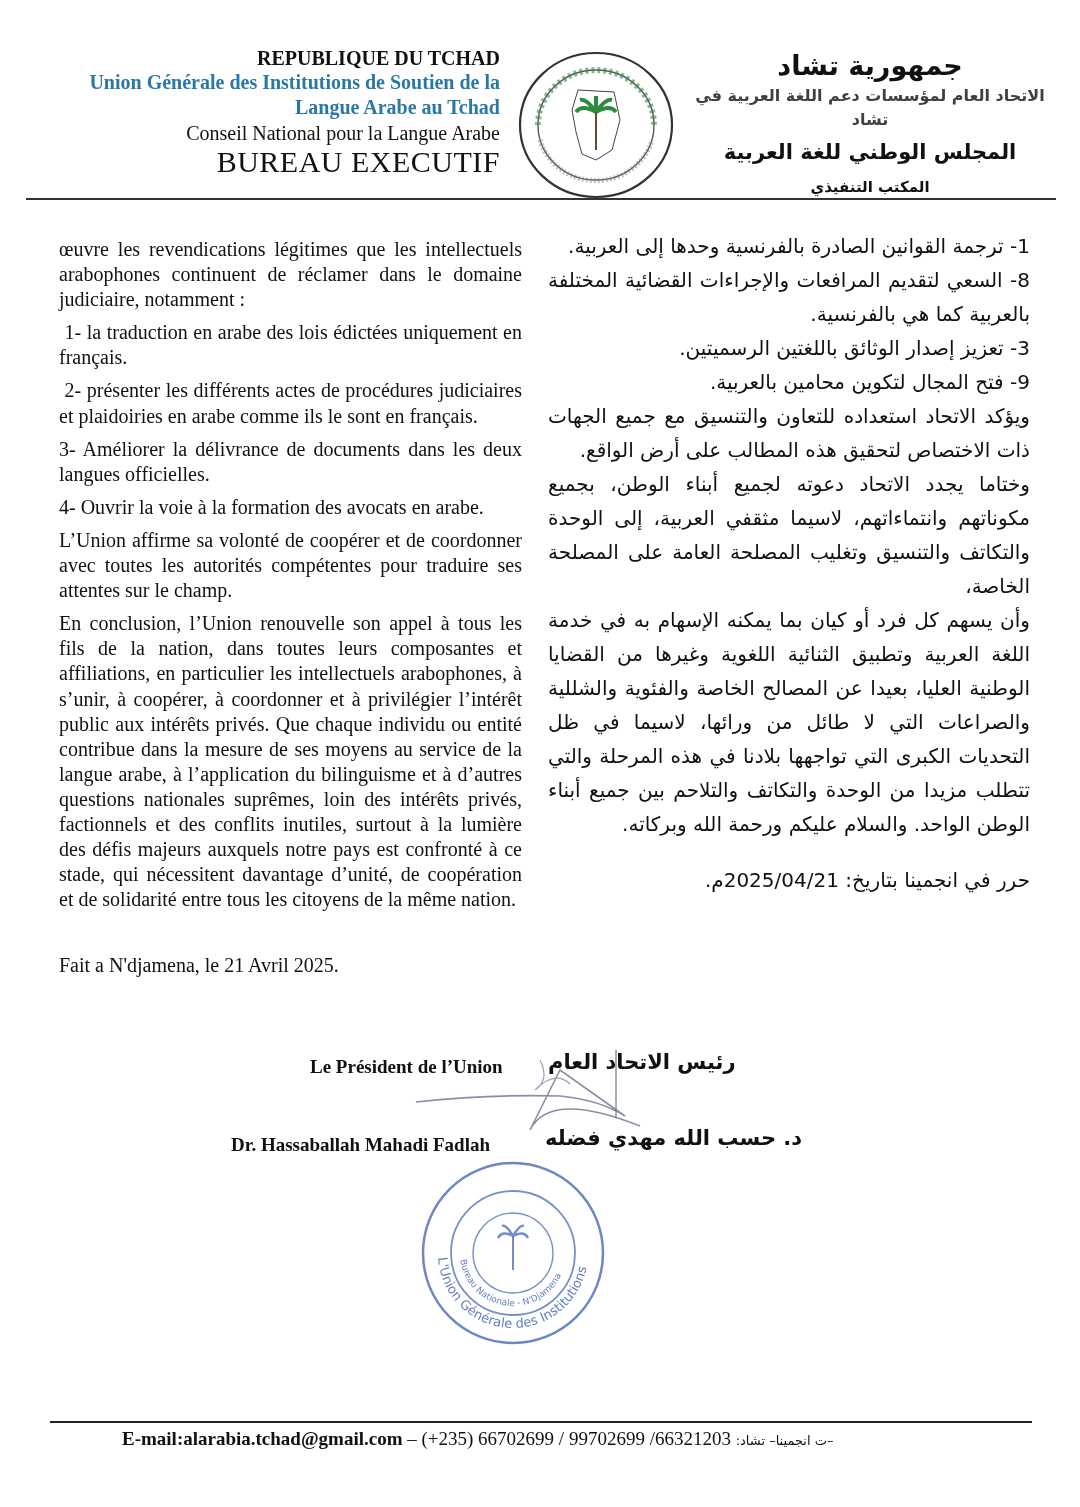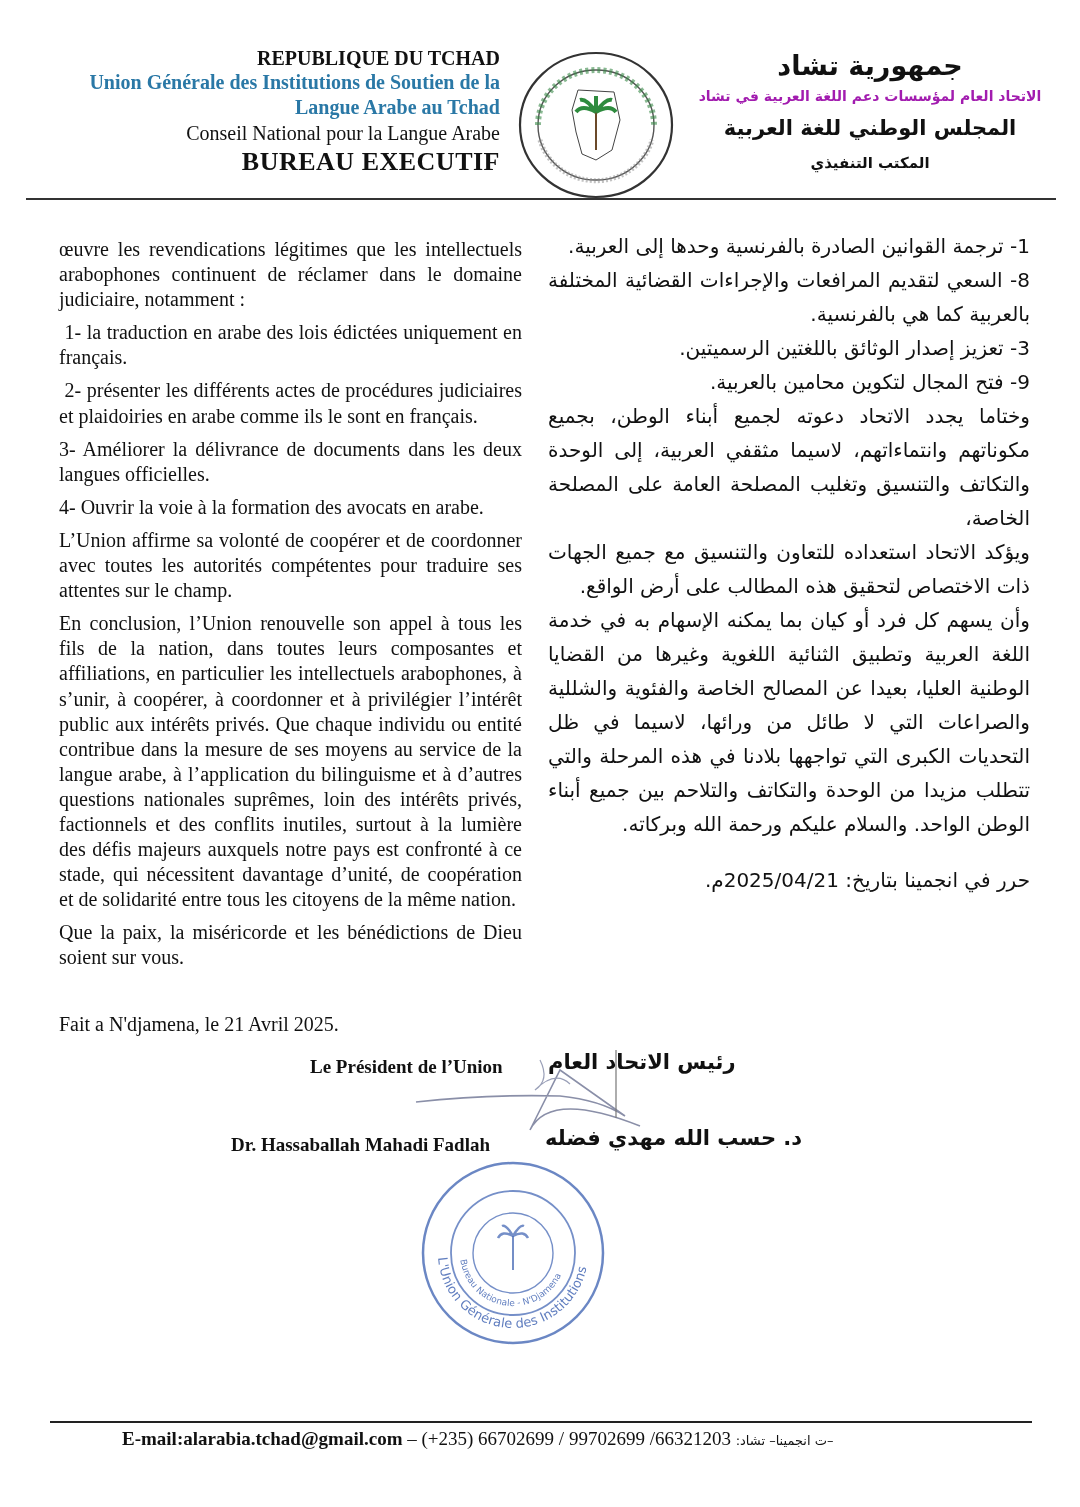--- a/index.html
+++ b/index.html
@@ -3,25 +3,25 @@
 <meta charset="utf-8">
 <style>
   html, body { margin: 0; padding: 0; background: #ffffff; }
   body { width: 1080px; height: 1507px; position: relative; overflow: hidden; color: #111; }
 
   
   .hdr-left { position: absolute; left: 40px; top: 46px; width: 460px; text-align: right; font-family: "Liberation Serif", serif; }
   .hdr-left .l1 { font-weight: bold; font-size: 20px; line-height: 24px; }
   .hdr-left .l2 { font-weight: bold; font-size: 20px; line-height: 25px; color: #2a78a6; }
   .hdr-left .l3 { font-size: 20px; line-height: 26px; }
-  .hdr-left .l4 { font-weight: bold; font-size: 26px; line-height: 32px; letter-spacing: 0.5px; }
+  .hdr-left .l4 { font-weight: normal; font-size: 30px; line-height: 32px; letter-spacing: 0.5px; }
 
   .hdr-right { position: absolute; left: 690px; top: 48px; width: 360px; text-align: center; direction: rtl; font-family: "DejaVu Sans", sans-serif; }
   .hdr-right .a1 { font-weight: bold; font-size: 27px; line-height: 36px; }
-  .hdr-right .a2 { font-weight: bold; font-size: 14px; line-height: 24px; color: #a21caf; }
+  .hdr-right .a2 { font-weight: bold; font-size: 16px; line-height: 24px; color: #404040; }
   .hdr-right .a3 { font-weight: bold; font-size: 21px; line-height: 40px; text-align: center; }
   .hdr-right .a4 { font-weight: bold; font-size: 15px; line-height: 30px; }
 
   .logo { position: absolute; left: 516px; top: 50px; width: 160px; height: 150px; }
   .hdr-rule { position: absolute; left: 26px; top: 198px; width: 1030px; height: 2px; background: #333; }
 
   
   .col-fr { position: absolute; left: 51px; top: 229px; width: 479px; font-family: "Liberation Serif", serif; font-size: 20px; line-height: 25.1px; text-align: justify; }
   .col-fr p { margin: 8px; }
   .col-fr .gap { height: 25px; }
@@ -76,32 +76,31 @@
 <div class="hdr-rule"></div>
 
 <div class="col-fr">
   <p>œuvre les revendications légitimes que les intellectuels arabophones continuent de réclamer dans le domaine judiciaire, notamment :</p>
   <p>&nbsp;1- la traduction en arabe des lois édictées uniquement en français.</p>
   <p>&nbsp;2- présenter les différents actes de procédures judiciaires et plaidoiries en arabe comme ils le sont en français.</p>
   <p>3- Améliorer la délivrance de documents dans les deux langues officielles.</p>
   <p>4- Ouvrir la voie à la formation des avocats en arabe.</p>
   <p>L’Union affirme sa volonté de coopérer et de coordonner avec toutes les autorités compétentes pour traduire ses attentes sur le champ.</p>
   <p>En conclusion, l’Union renouvelle son appel à tous les fils de la nation, dans toutes leurs composantes et affiliations, en particulier les intellectuels arabophones, à s’unir, à coopérer, à coordonner et à privilégier l’intérêt public aux intérêts privés. Que chaque individu ou entité contribue dans la mesure de ses moyens au service de la langue arabe, à l’application du bilinguisme et à d’autres questions nationales suprêmes, loin des intérêts privés, factionnels et des conflits inutiles, surtout à la lumière des défis majeurs auxquels notre pays est confronté à ce stade, qui nécessitent davantage d’unité, de coopération et de solidarité entre tous les citoyens de la même nation.</p>
-  <p>Que la paix, la miséricorde et les bénédictions de Dieu soient sur vous.</p>
   <div class="gap"></div>
   <p>Fait a N'djamena, le 21 Avril 2025.</p>
 </div>
 
 <div class="col-ar">
   <p>1- ترجمة القوانين الصادرة بالفرنسية وحدها إلى العربية.</p>
   <p>8- السعي لتقديم المرافعات والإجراءات القضائية المختلفة بالعربية كما هي بالفرنسية.</p>
   <p>3- تعزيز إصدار الوثائق باللغتين الرسميتين.</p>
   <p>9- فتح المجال لتكوين محامين بالعربية.</p>
+  <p>ويؤكد الاتحاد استعداده للتعاون والتنسيق مع جميع الجهات ذات الاختصاص لتحقيق هذه المطالب على أرض الواقع.</p>
   <p>وختاما يجدد الاتحاد دعوته لجميع أبناء الوطن، بجميع مكوناتهم وانتماءاتهم، لاسيما مثقفي العربية، إلى الوحدة والتكاتف والتنسيق وتغليب المصلحة العامة على المصلحة الخاصة،</p>
-  <p>ويؤكد الاتحاد استعداده للتعاون والتنسيق مع جميع الجهات ذات الاختصاص لتحقيق هذه المطالب على أرض الواقع.</p>
   <p class="nj">وأن يسهم كل فرد أو كيان بما يمكنه الإسهام به في خدمة اللغة العربية وتطبيق الثنائية اللغوية وغيرها من القضايا الوطنية العليا، بعيدا عن المصالح الخاصة والفئوية والشللية والصراعات التي لا طائل من ورائها، لاسيما في ظل التحديات الكبرى التي تواجهها بلادنا في هذه المرحلة والتي تتطلب مزيدا من الوحدة والتكاتف والتلاحم بين جميع أبناء الوطن الواحد. والسلام عليكم ورحمة الله وبركاته.</p>
   <p class="nj date">حرر في انجمينا بتاريخ: 2025/04/21م.</p>
 </div>
 
 <div class="sig-title-fr">Le Président de l’Union</div>
 <div class="sig-title-ar">رئيس الاتحاد العام</div>
 <svg class="signature" viewBox="0 0 240 110">
   <path d="M6 52 Q80 44 150 46 Q190 50 215 66 L150 20 L120 80 Q140 40 230 76" fill="none" stroke="#8a8fa8" stroke-width="1.6"></path>
   <path d="M130 10 Q140 30 125 40 Q145 20 160 34" fill="none" stroke="#9aa0b8" stroke-width="1.2"></path>
   <line x1="206" y1="0" x2="206" y2="68" stroke="#777" stroke-width="1.2"></line>

